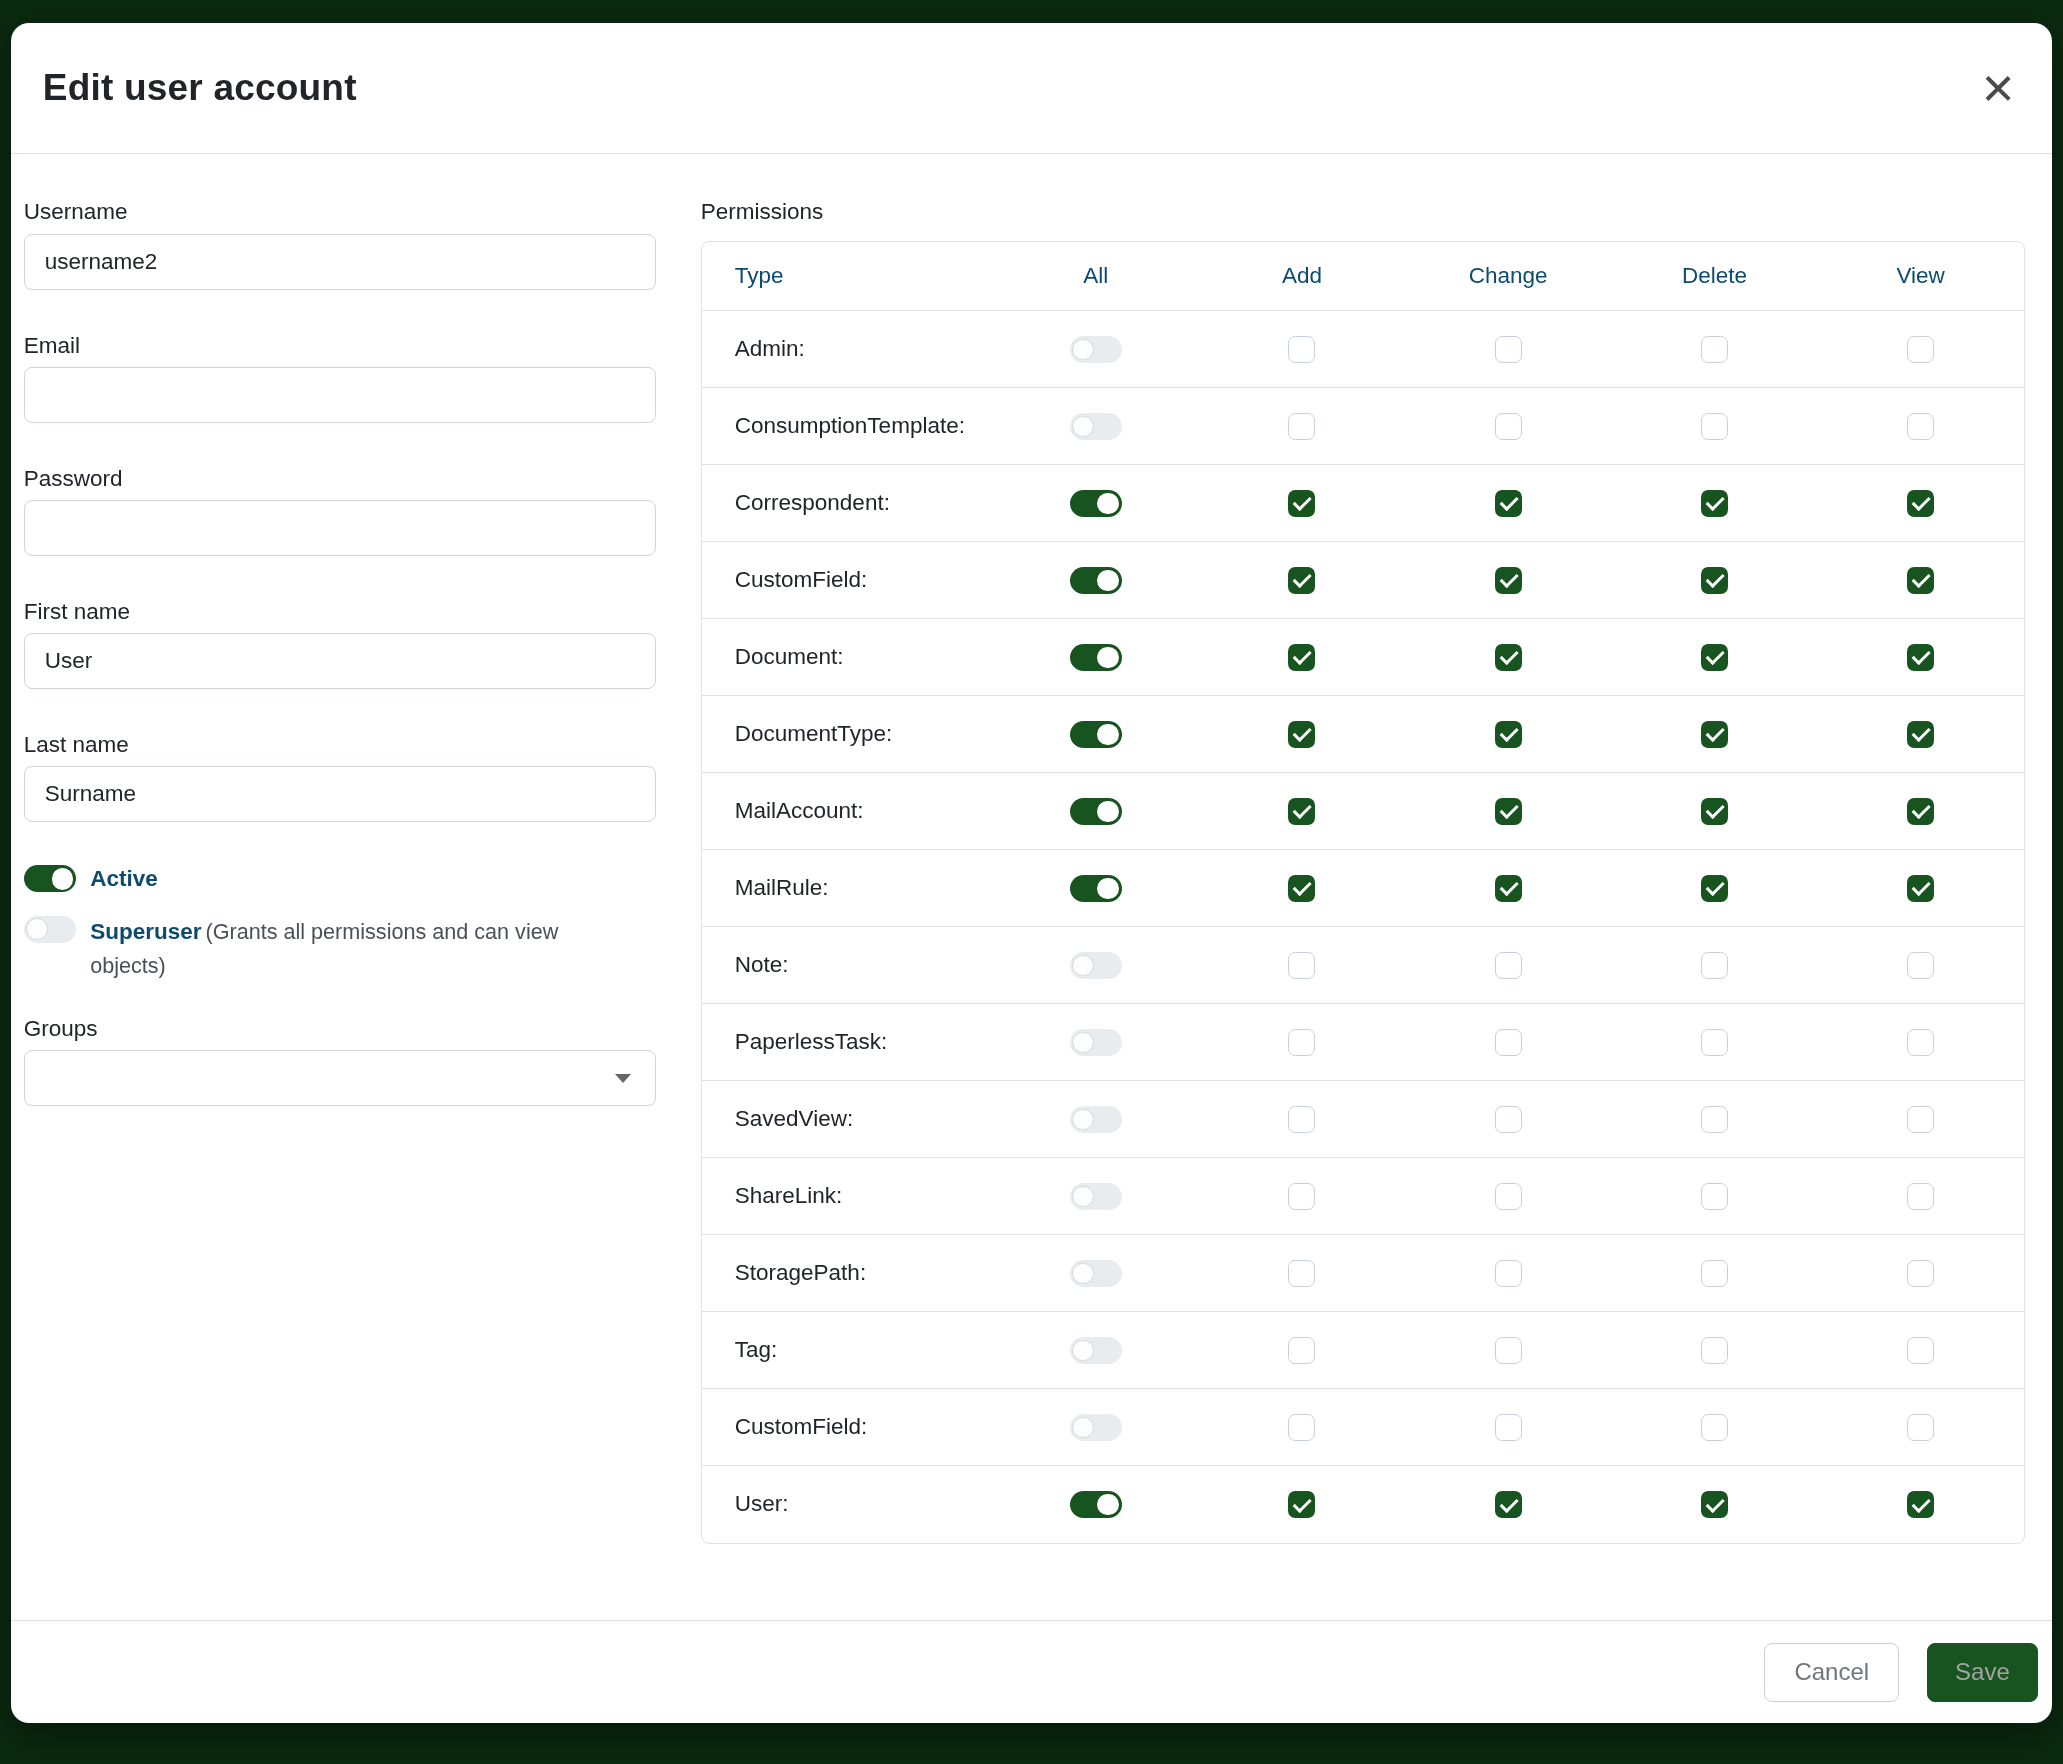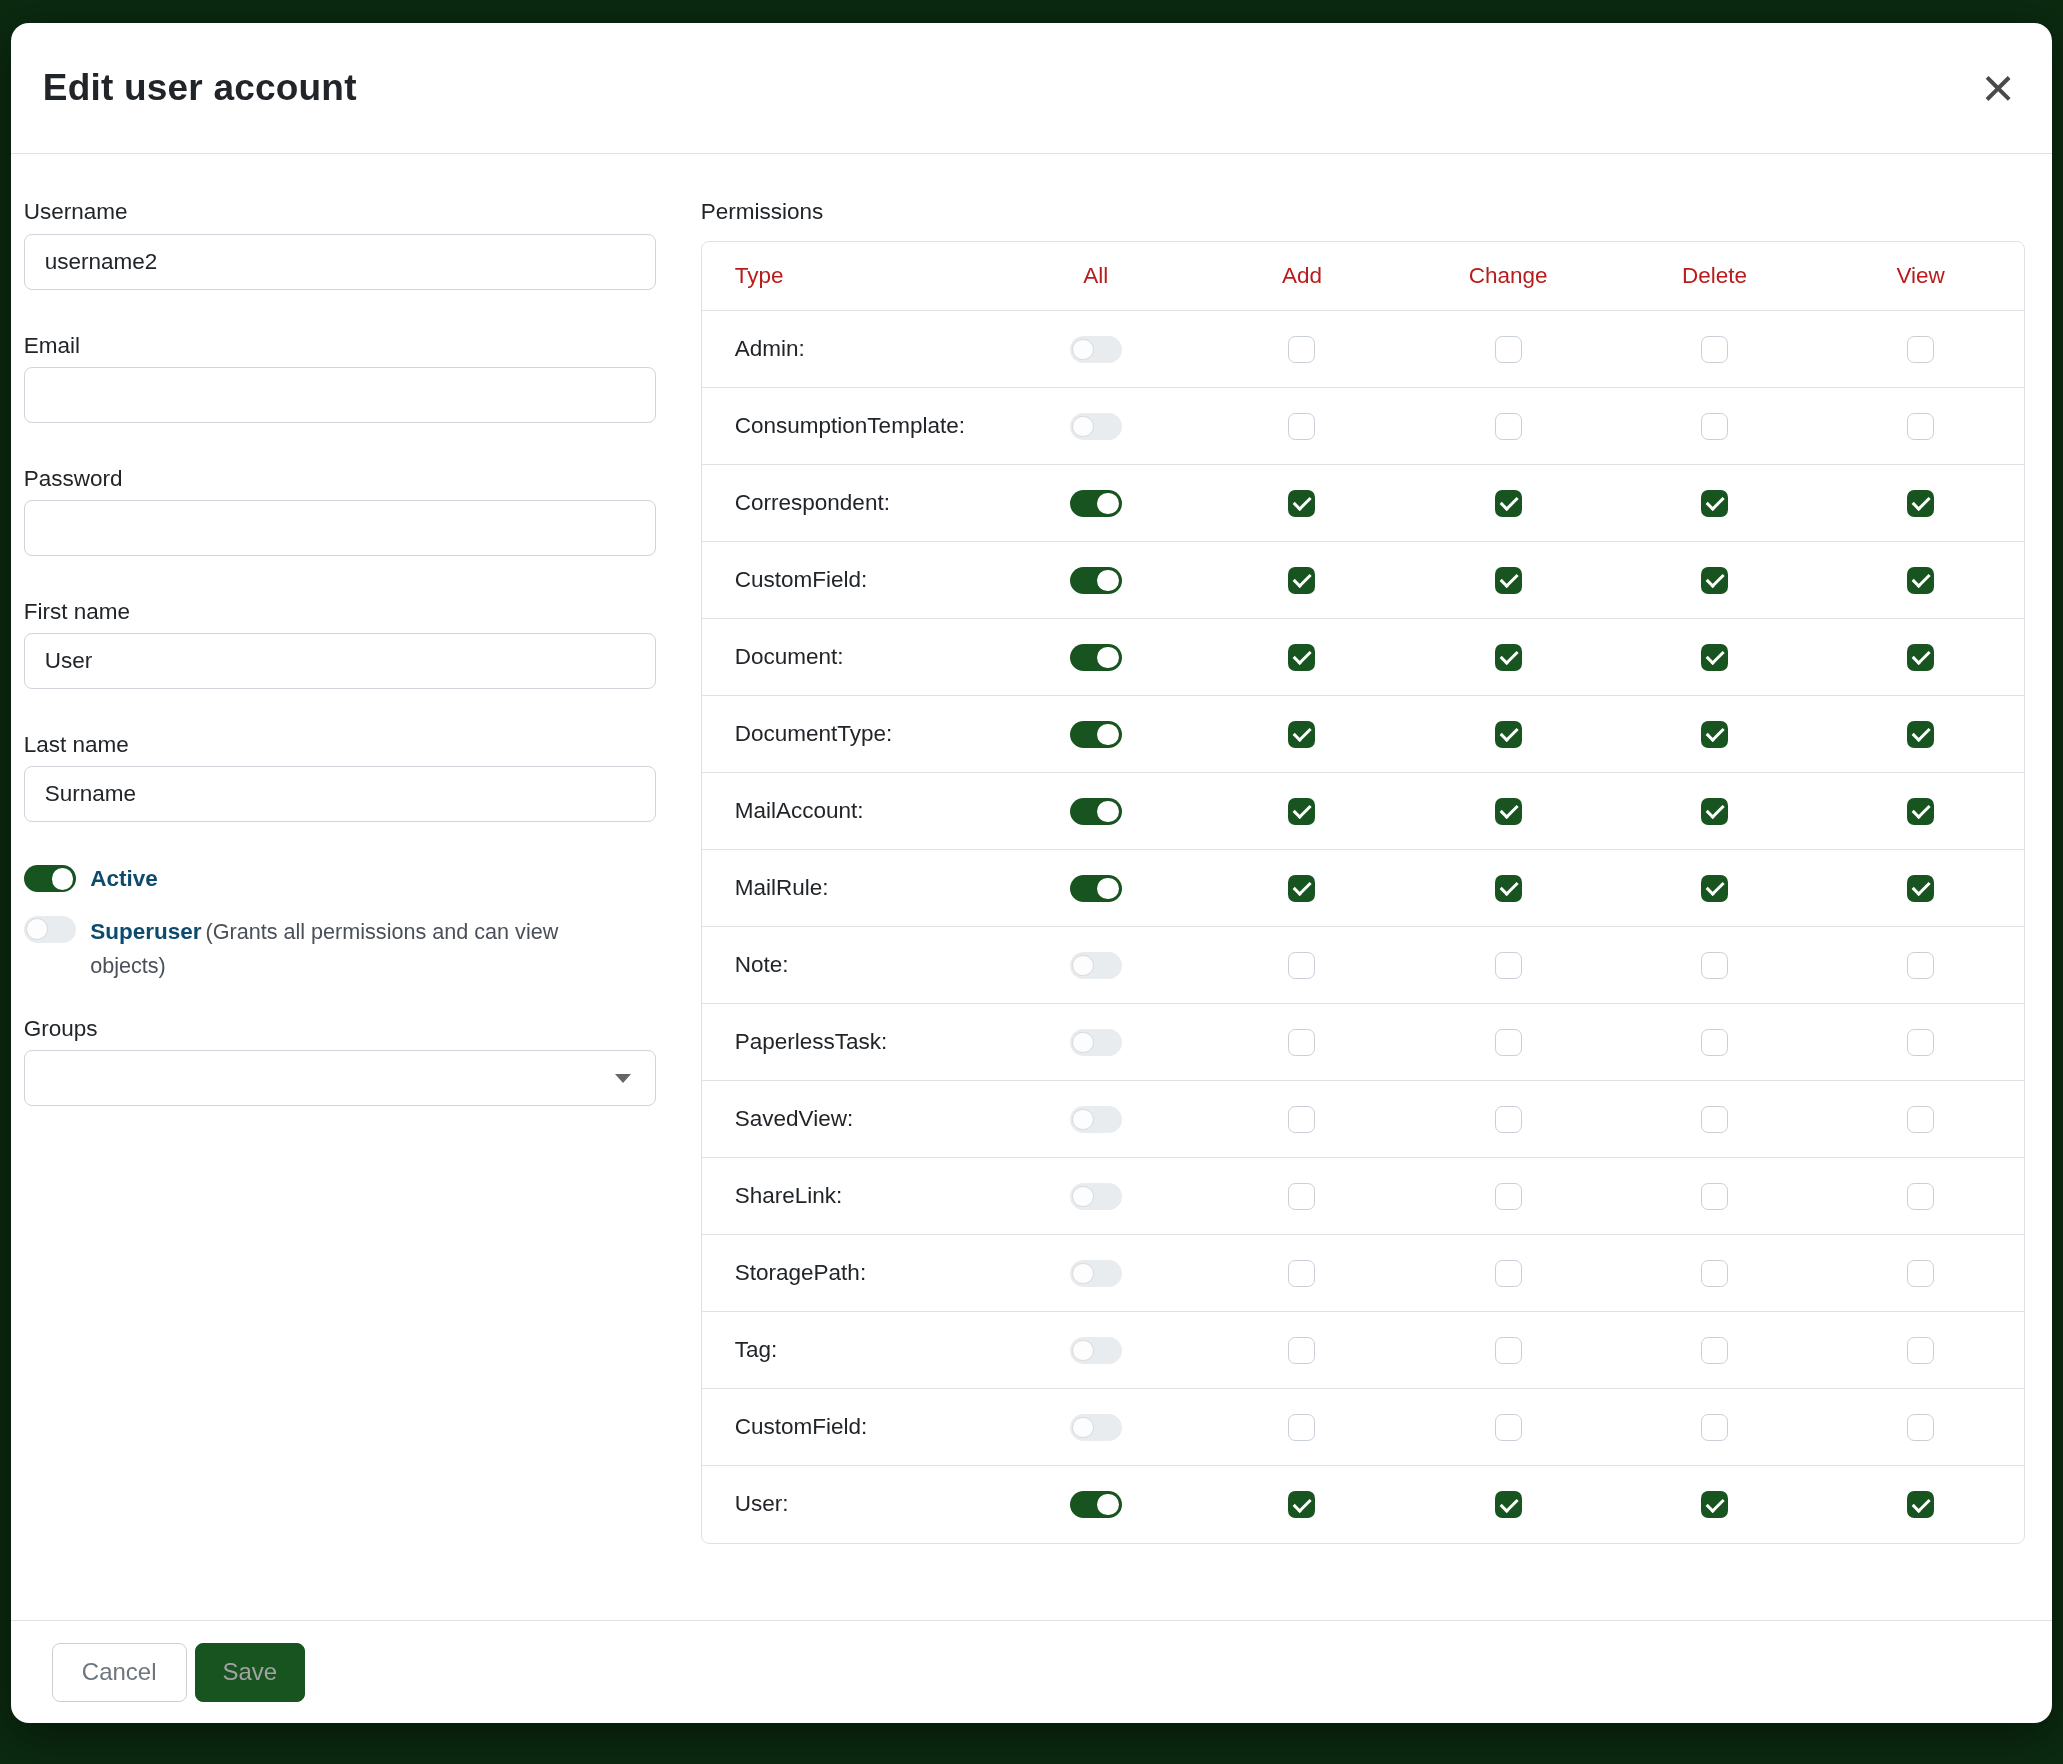--- a/index.html
+++ b/index.html
@@ -168,21 +168,21 @@
   }
   table.perm-table {
     width: 100%;
     border-collapse: collapse;
     table-layout: fixed;
   }
   .perm-table col.type-col  { width: 22%; }
   .perm-table th {
     font-size: 22.5px;
     font-weight: 400;
-    color: #b91c1c;
+    color: #0c4a6e;
     height: 69px;
     text-align: center;
     vertical-align: middle;
   }
   .perm-table th.type-th {
     text-align: left;
     padding-left: 33px;
   }
   .perm-table td {
     height: 77px;
@@ -196,22 +196,23 @@
     text-align: left;
     padding-left: 33px;
   }
 
   
   .modal-footer {
     flex: 0 0 103px;
     border-top: 0.9px solid #dee2e6;
     display: flex;
     align-items: center;
-    gap: 8px;
-    padding: 0 41px;
+    justify-content: flex-end;
+    gap: 28px;
+    padding: 0 14px;
   }
   .btn {
     height: 59px;
     border-radius: 8px;
     font-size: 24px;
     font-family: "Liberation Sans", sans-serif;
     cursor: pointer;
     display: inline-flex;
     align-items: center;
     justify-content: center;

